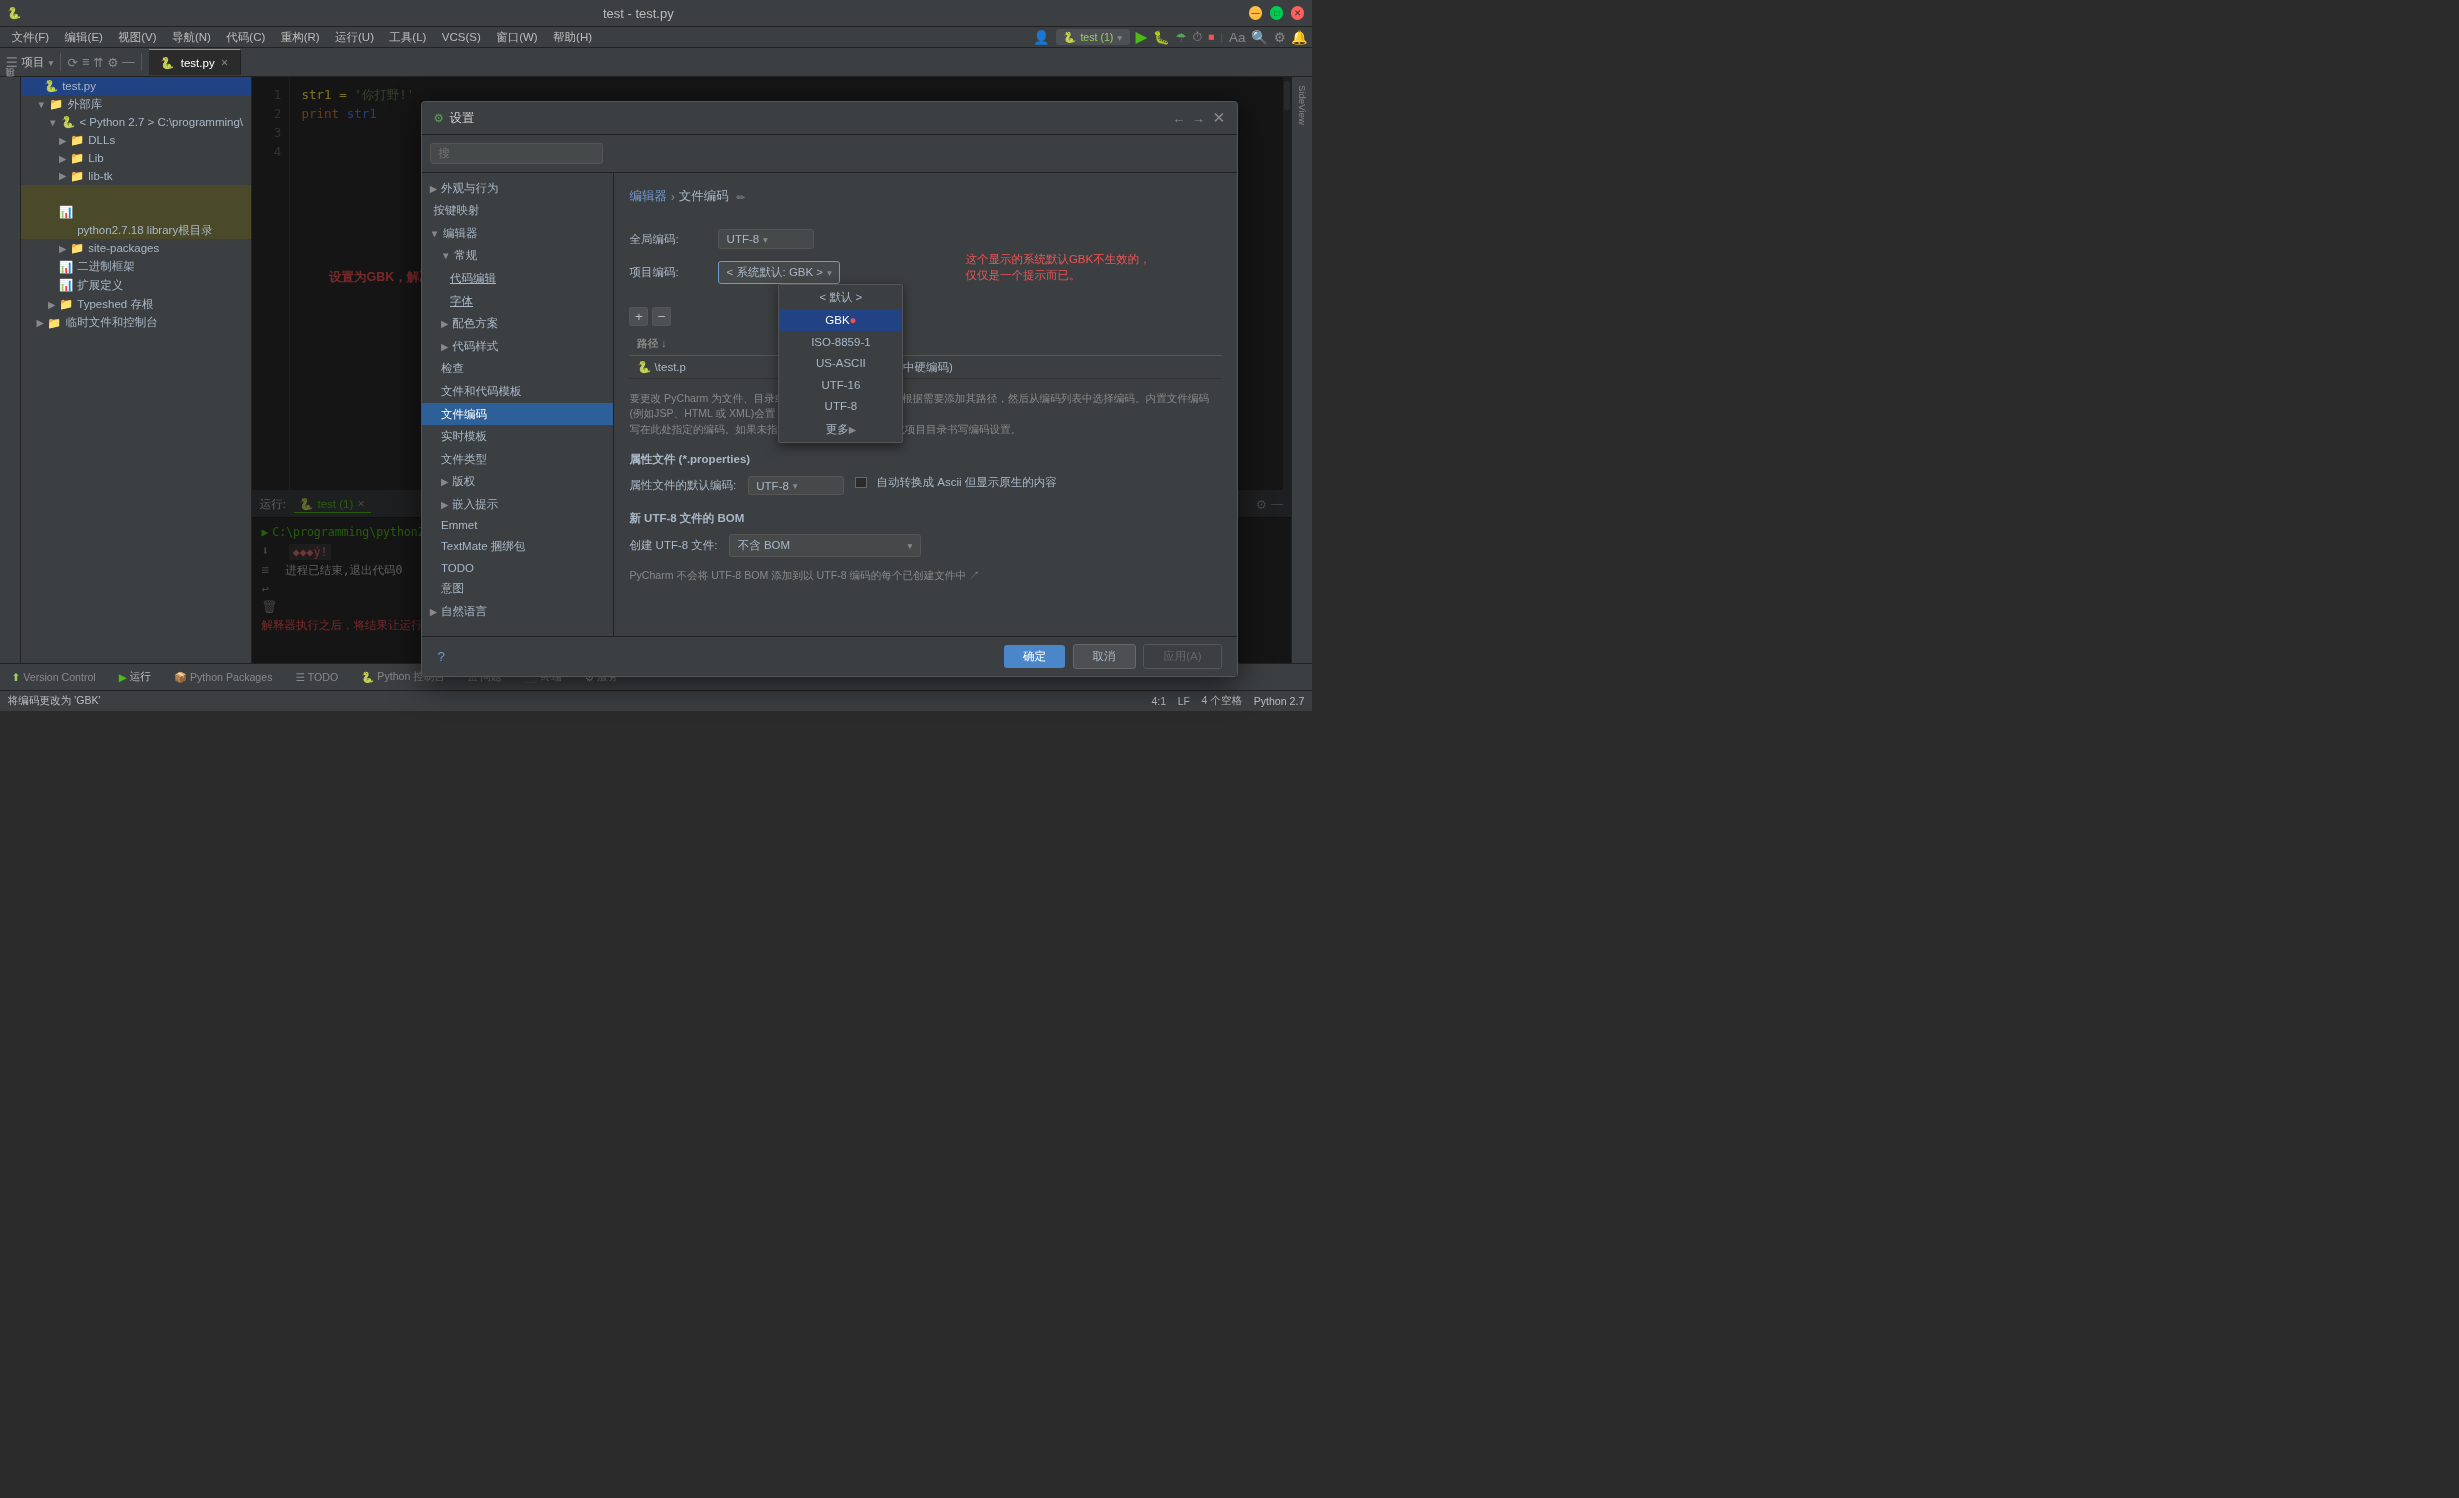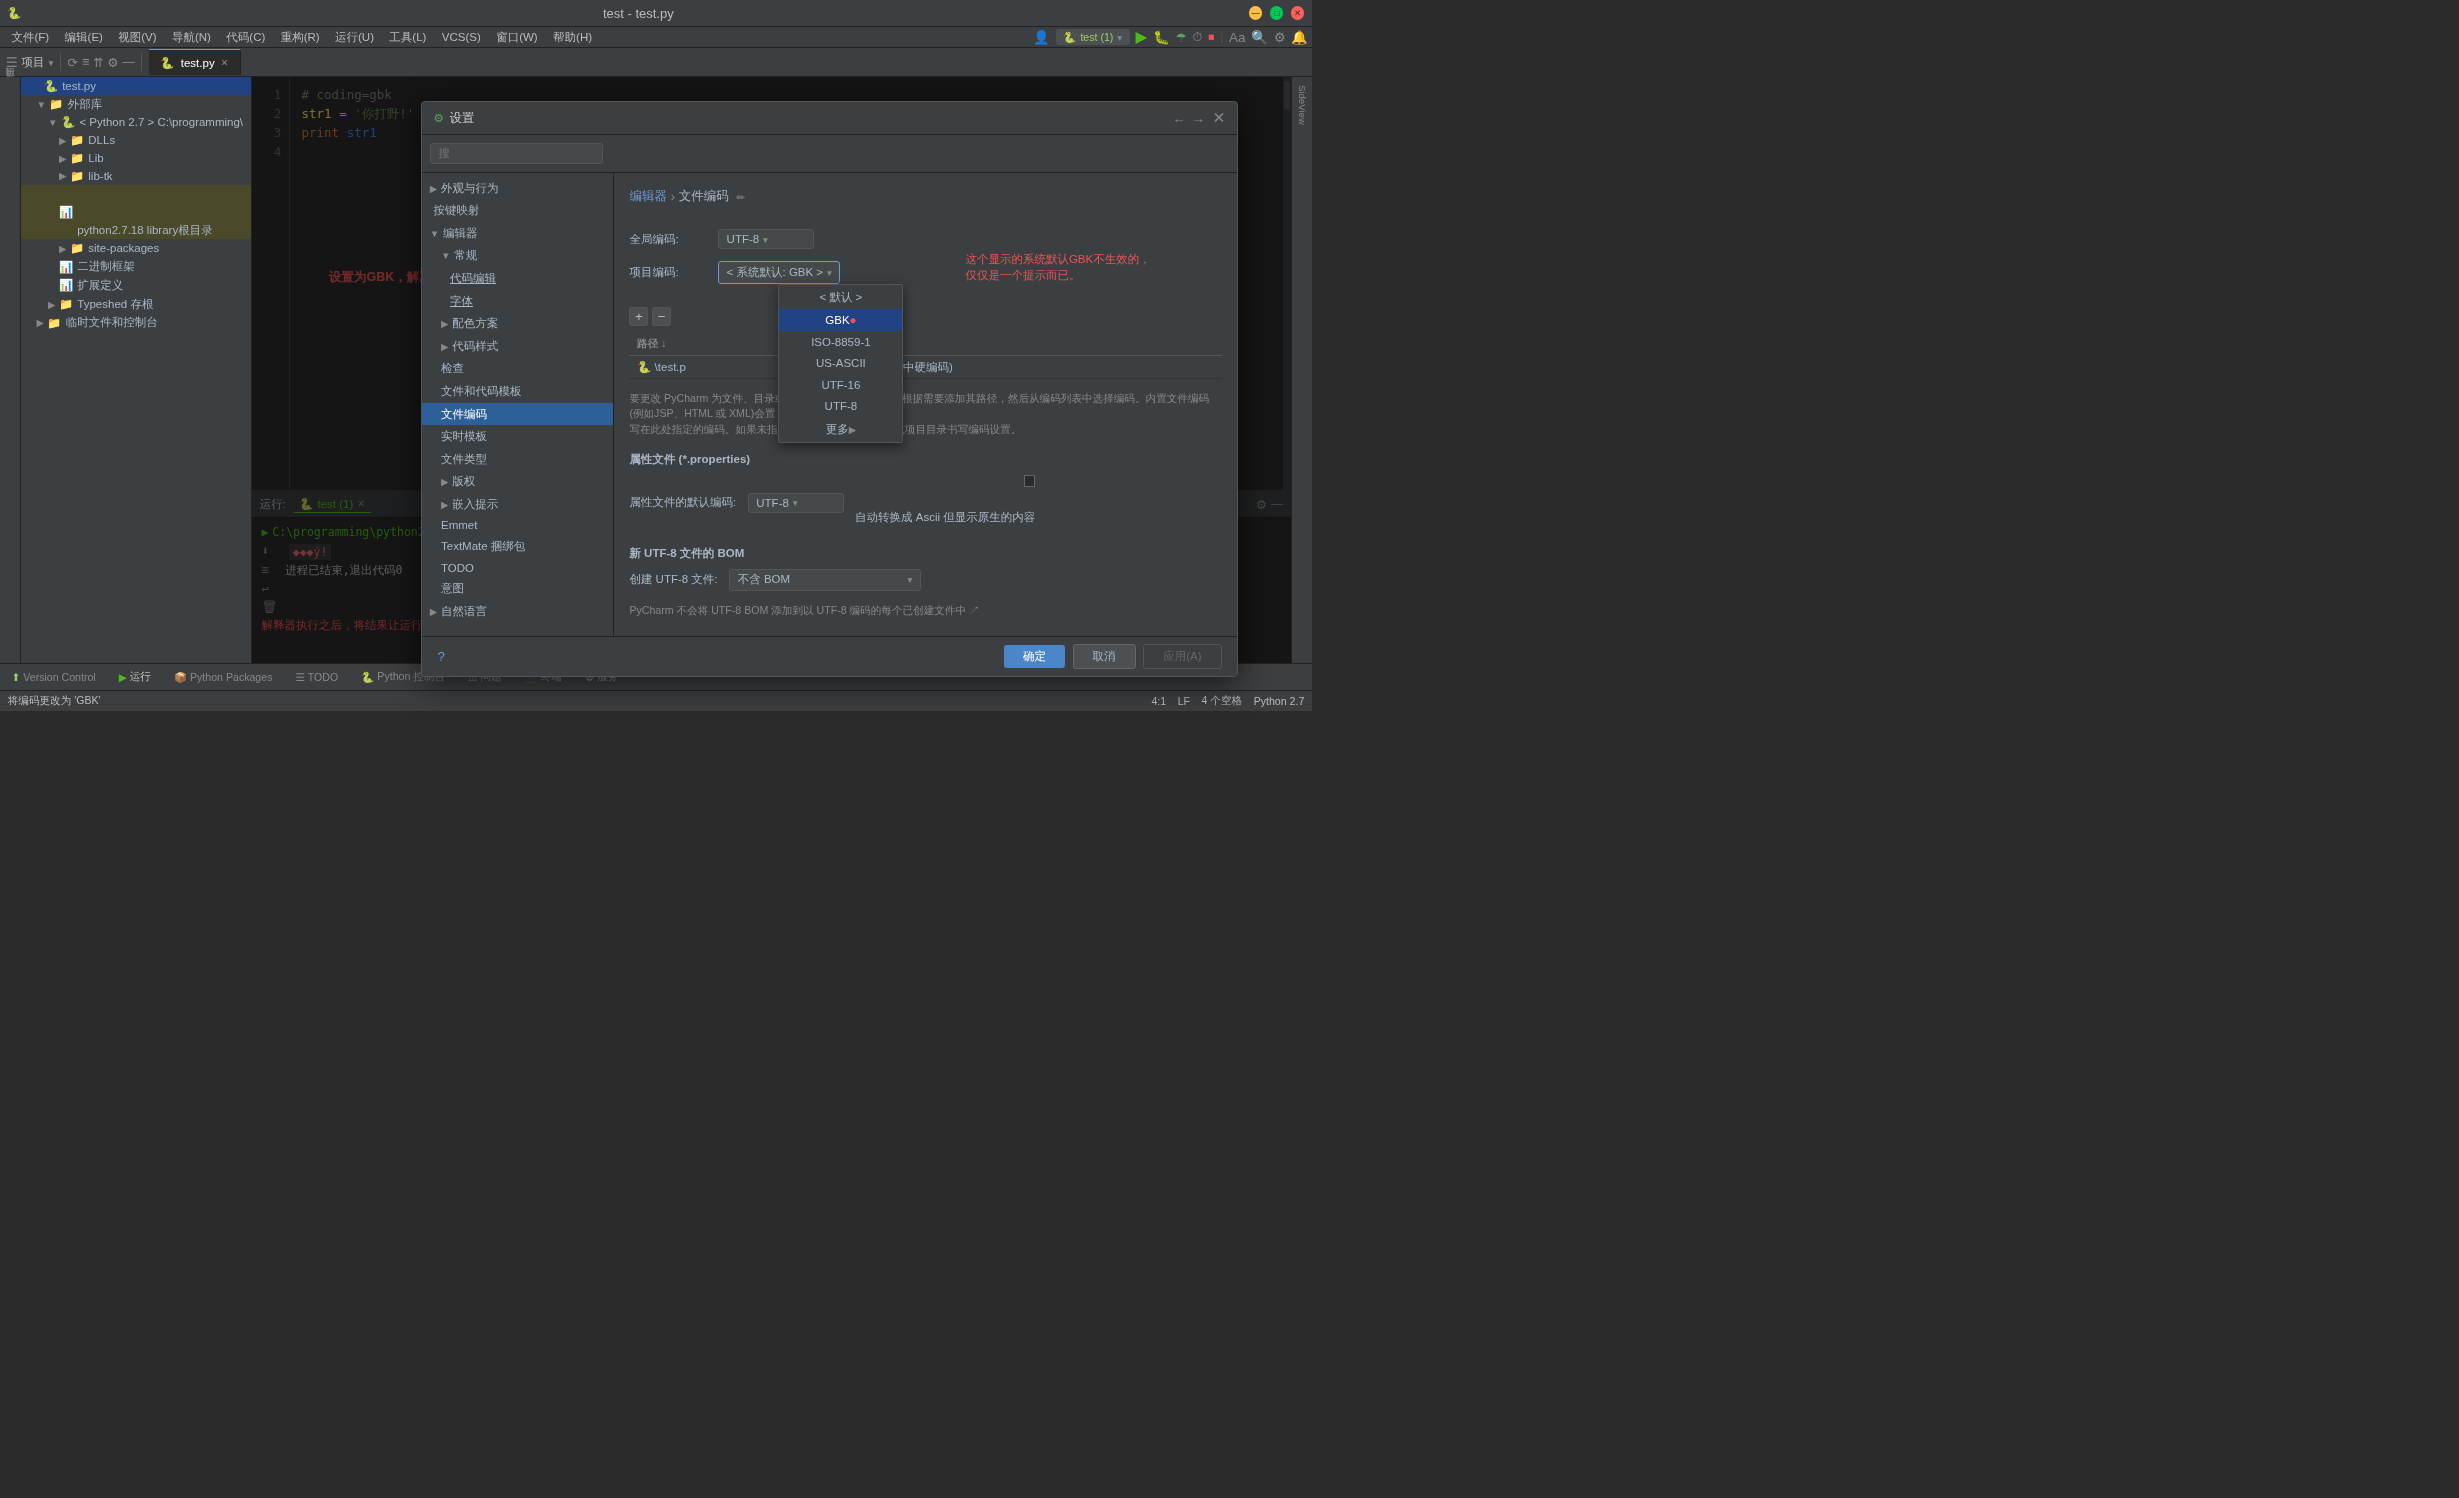--- a/index.html
+++ b/index.html
@@ -101,21 +101,21 @@
     
     .encoding-table { width: 100%; border-collapse: collapse; margin-top: 7.7px; }
     .encoding-table th { background: #3c3f41; color: #888; font-size: 10.6px; padding: 3.8px 7.7px; text-align: left; border-bottom: 1px solid #555; }
     .encoding-table td { padding: 3.8px 7.7px; font-size: 11.5px; border-bottom: 1px solid #333; }
     .add-btn { width: 19px; height: 19px; background: #4c5052; border: 1px solid #555; color: #bbb; display: flex; align-items: center; justify-content: center; cursor: pointer; font-size: 13.4px; border-radius: 1.9px; }
     
     
     .dlg-desc { font-size: 10.6px; color: #888; margin: 7.7px 0; line-height: 15.4px; }
     .properties-section { margin-top: 15.4px; }
     .section-title { font-size: 11.5px; color: #a9b7c6; margin-bottom: 7.7px; font-weight: bold; }
-    .checkbox-row { display: flex; align-items: flex-end; gap: 23px; margin-bottom: 5.8px; flex-direction: column; }
+    .checkbox-row { display: flex; align-items: center; gap: 10px; margin-bottom: 5.8px; }
     .checkbox { width: 11.5px; height: 11.5px; border: 1px solid #666; background: #2b2b2b; display: flex; align-items: center; justify-content: center; cursor: pointer; }
     .bom-section { margin-top: 15.4px; }
     .bom-select { background: #45494a; border: 1px solid #555; color: #a9b7c6; padding: 2.9px 7.7px; font-size: 11.5px; border-radius: 2.9px; min-width: 192px; display: flex; align-items: center; justify-content: space-between; cursor: pointer; }
     .dialog-footer { height: 40px; background: #3c3f41; display: flex; align-items: center; justify-content: flex-end; padding: 0 15.4px; gap: 7.7px; border-top: 1px solid #222; }
     .dlg-btn { padding: 3.8px 19px; font-size: 11.5px; border-radius: 2.9px; cursor: pointer; border: none; }
     .dlg-btn-primary { background: #4a86c8; color: #fff; }
     .dlg-btn-secondary { background: #4c5052; color: #a9b7c6; border: 1px solid #666; }
     .dlg-btn-disabled { background: #3c3f41; color: #666; border: 1px solid #555; }
     
     
@@ -265,21 +265,20 @@
     <div style="flex:1; display:flex; flex-direction:column; position:relative;">
 
       <div class="editor-content" style="flex:1;">
         <div class="line-numbers">
           <div class="line-num">1</div>
           <div class="line-num">2</div>
           <div class="line-num">3</div>
           <div class="line-num">4</div>
         </div>
         <div class="code-area">
-          <div class="code-line"><span style="color:#808080;"># coding=gbk</span></div>
           <div class="code-line"><span style="color:#fde047;">str1 = </span><span style="color:#6a8759;">'你打野!'</span></div>
           <div class="code-line"><span style="color:#cc7832;">print</span><span style="color:#3b82f6;"> str1</span></div>
           <div class="code-line">&nbsp;</div>
         </div>
 
         <div style="width:7.7px; background:#3c3f41; display:flex; flex-direction:column; align-items:center; padding:1.9px 0;">
           <div style="width:5.8px; height:29px; background:#555; border-radius:2.9px; margin-top:1.9px;"></div>
         </div>
       </div>
 

